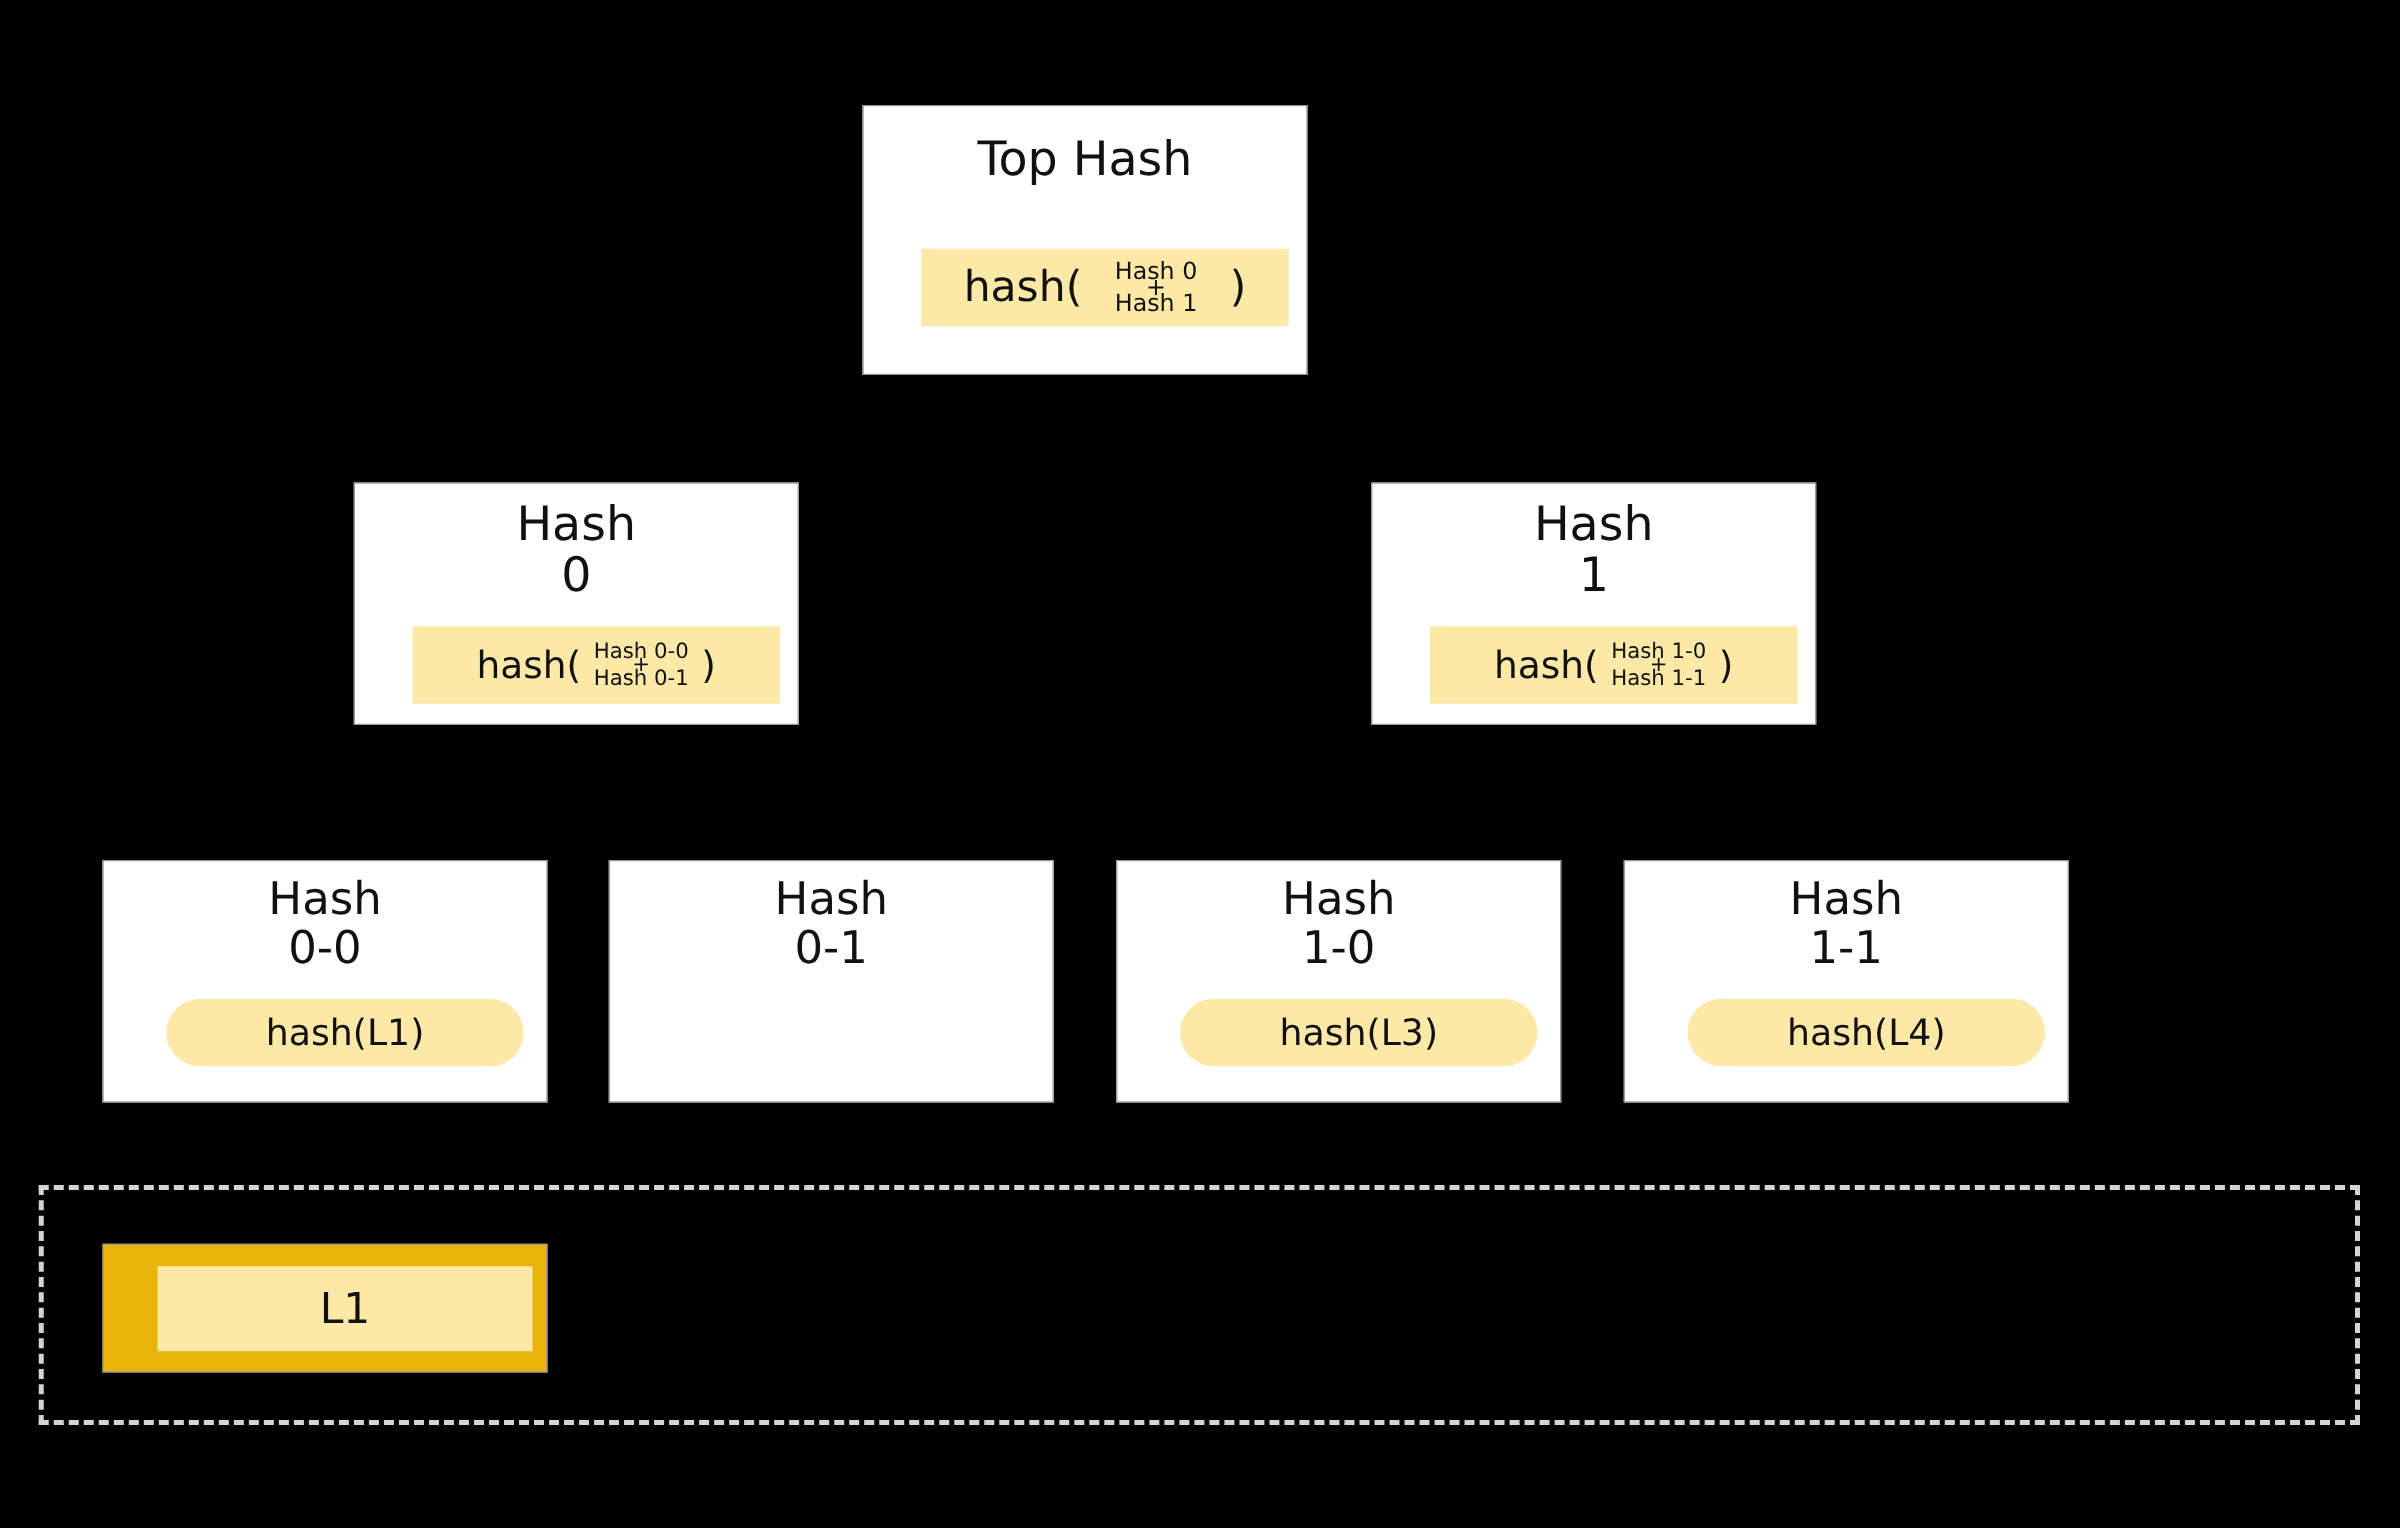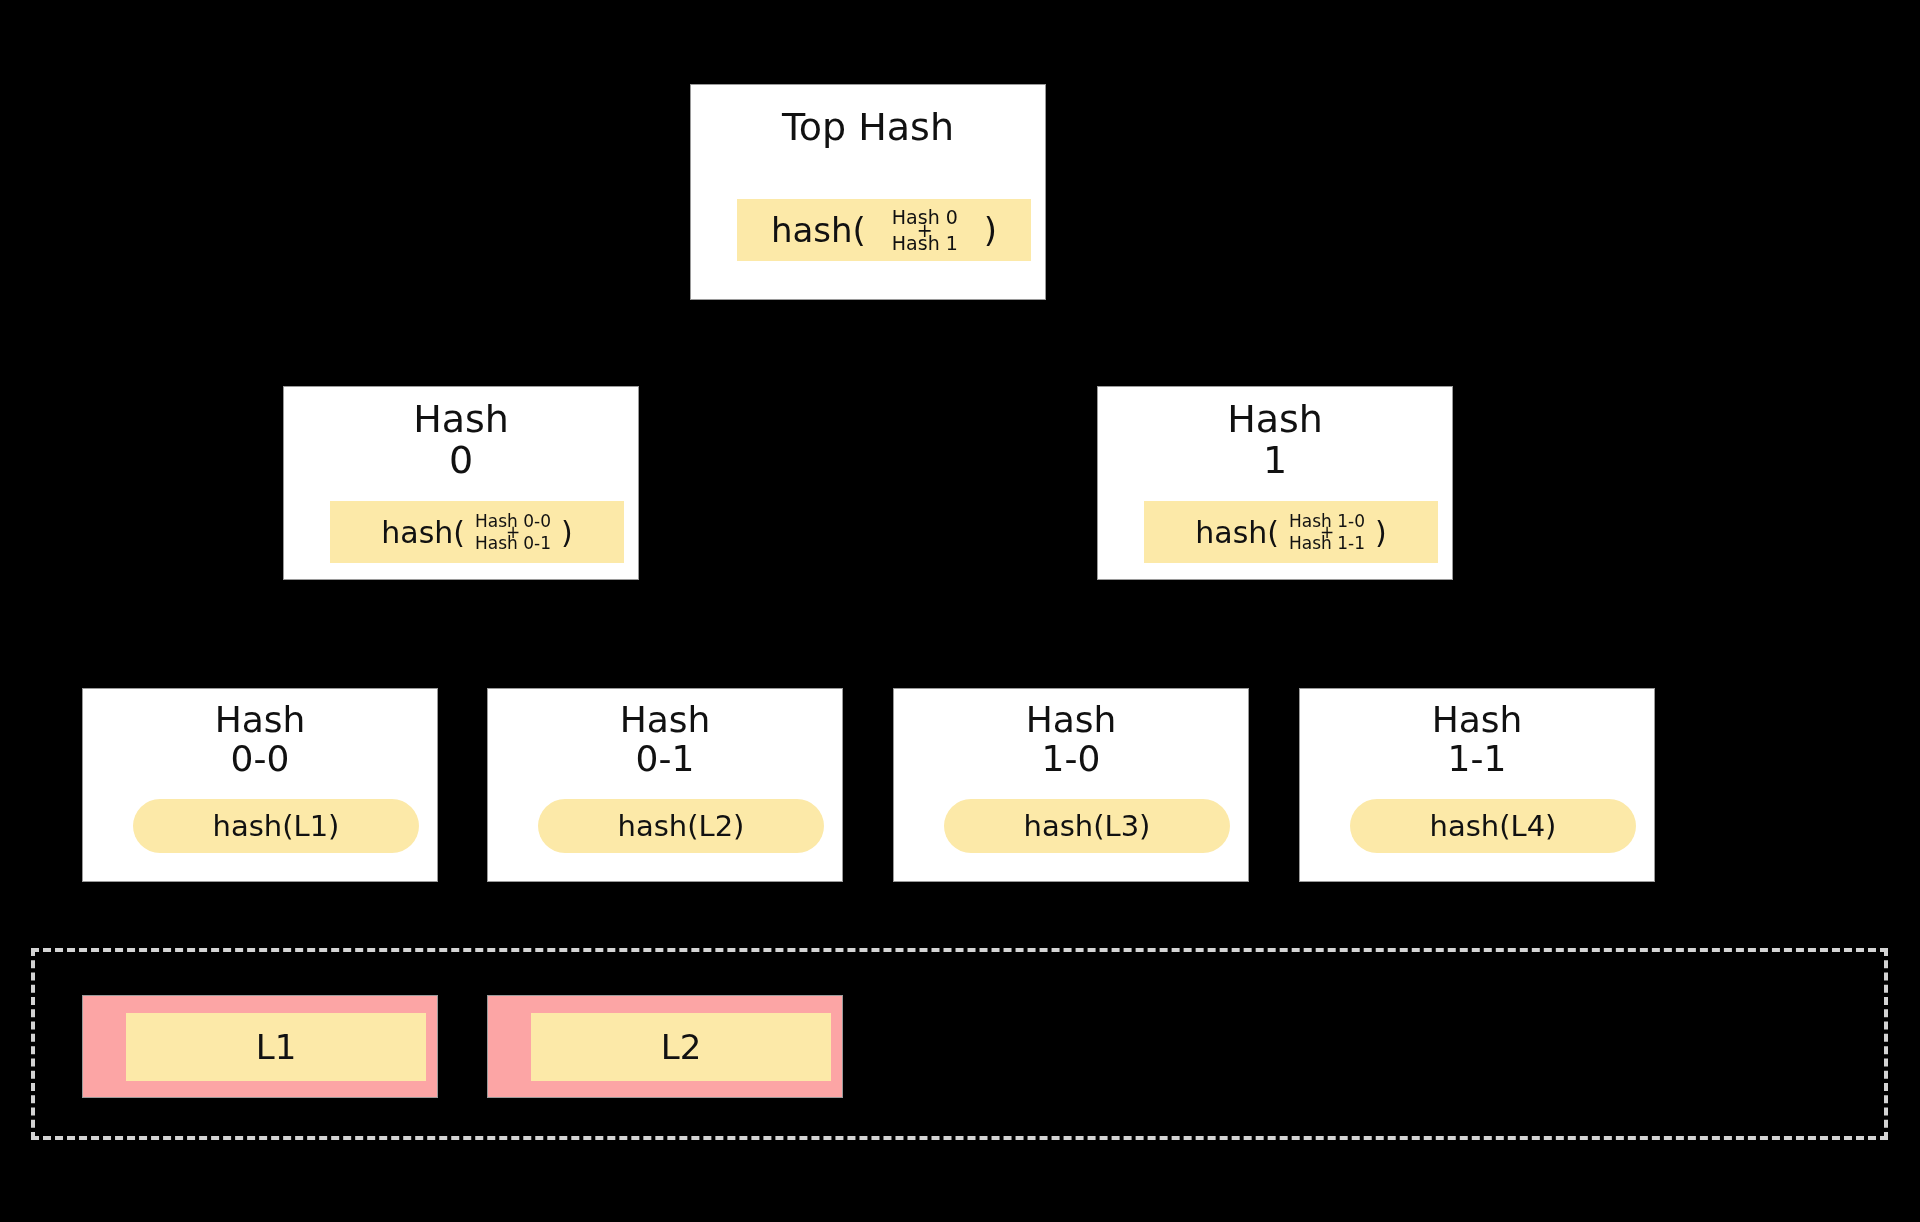--- a/index.html
+++ b/index.html
@@ -64,21 +64,21 @@
   .mid .args .plus{font-size:17px;}
 
   
   .leaf{top:688px;width:356px;height:194px;}
   .leaf .node-title{margin-top:12px;font-size:36px;}
   .leaf .hashbox{left:18px;right:18px;top:110px;height:54px;font-size:29px;border-radius:27px;}
 
   
   .datablock{
     position:absolute;top:995px;width:356px;height:103px;
-    background:#fca5a5;border:1px solid #9a9a9a;box-sizing:border-box;
+    background:#eab308;border:1px solid #9a9a9a;box-sizing:border-box;
     display:flex;align-items:center;justify-content:center;
   }
   .datablock .hashbox{
     position:static;width:300px;height:68px;font-size:34px;color:#111;
   }
 
   
   .c0{left:82px;} .c1{left:487px;} .c2{left:893px;} .c3{left:1299px;}
 
   
@@ -197,35 +197,31 @@
   </div>
 
   <div class="node leaf c0">
     <div class="node-title">Hash
 0-0</div>
     <div class="hashbox">hash(L1)</div>
   </div>
   <div class="node leaf c1">
     <div class="node-title">Hash
 0-1</div>
-    <div class="hashbox">hash(L2)</div>
   </div>
   <div class="node leaf c2">
     <div class="node-title">Hash
 1-0</div>
     <div class="hashbox">hash(L3)</div>
   </div>
   <div class="node leaf c3">
     <div class="node-title">Hash
 1-1</div>
     <div class="hashbox">hash(L4)</div>
   </div>
 
   <div id="data-region"></div>
 
   <div class="datablock c0">
     <div class="hashbox">L1</div>
   </div>
-  <div class="datablock c1">
-    <div class="hashbox">L2</div>
-  </div>
 
 </div>
 
 </body></html>

